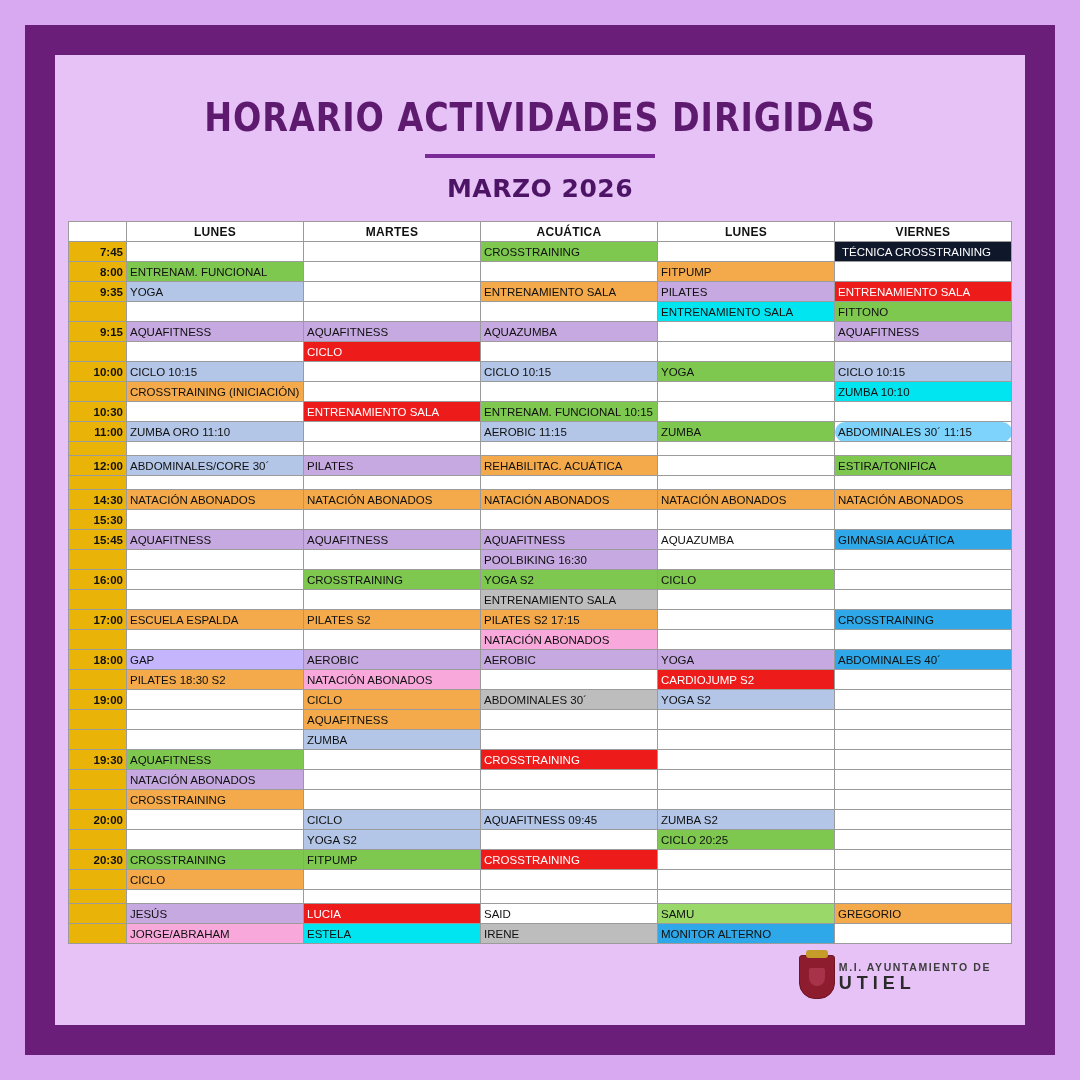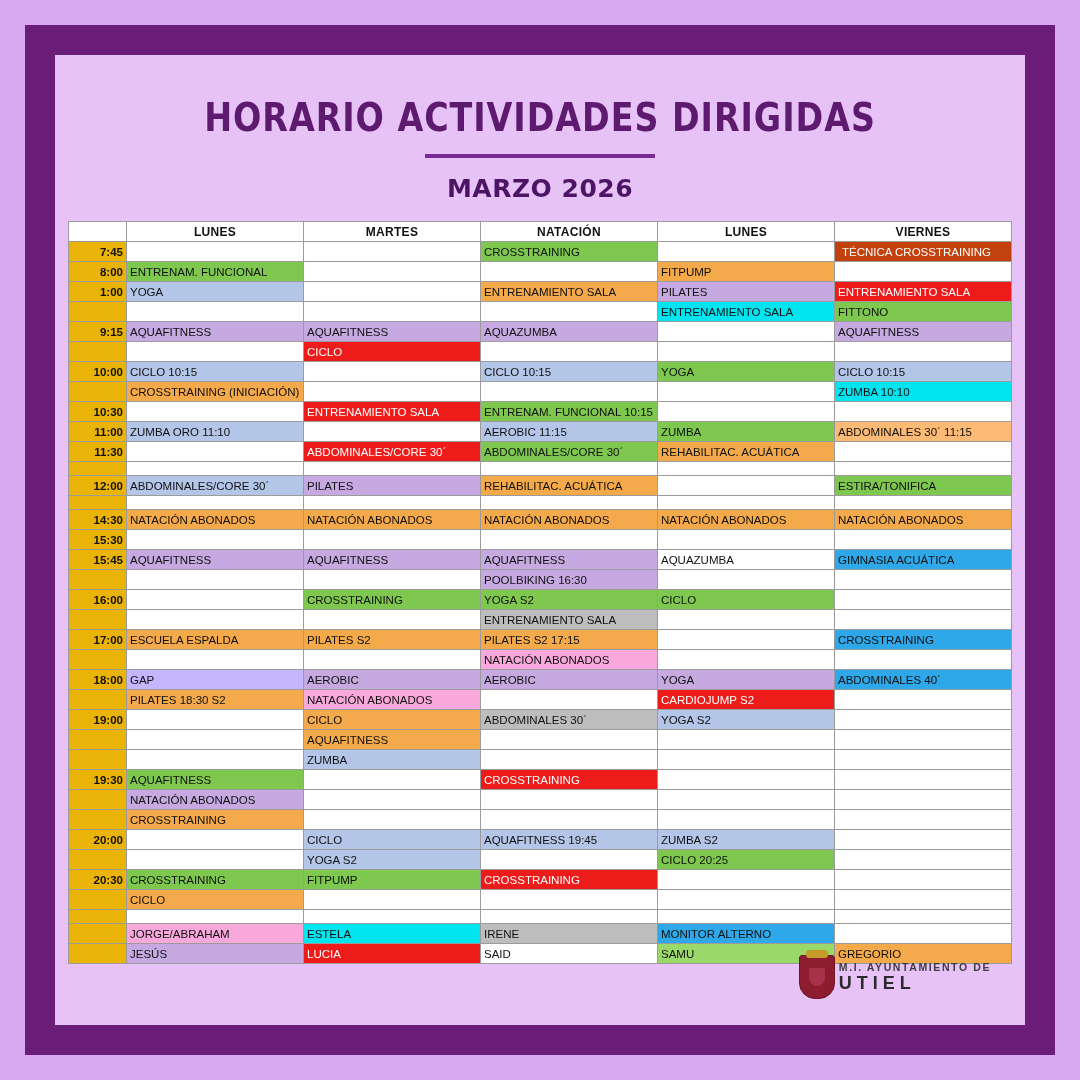--- a/index.html
+++ b/index.html
@@ -164,44 +164,44 @@
           <col class="daycol">
           <col class="daycol">
           <col class="daycol">
           <col class="daycol">
         </colgroup>
         <thead>
           <tr id="head-row">
               <th></th>
               <th>LUNES</th>
               <th>MARTES</th>
-              <th>NATACIÓN</th>
+              <th>ACUÁTICA</th>
               <th>LUNES</th>
               <th>VIERNES</th>
             </tr>
         </thead>
         <tbody id="sched-body">
             <tr>
               <td class="time">7:45</td>
               <td class="cell" style="background: rgb(255, 255, 255); color: rgb(17, 17, 17);"></td>
               <td class="cell" style="background: rgb(255, 255, 255); color: rgb(17, 17, 17);"></td>
               <td class="cell" style="background: rgb(126, 200, 80); color: rgb(17, 17, 17);">CROSSTRAINING</td>
               <td class="cell" style="background: rgb(255, 255, 255); color: rgb(17, 17, 17);"></td>
-              <td class="cell" style="background: #c2410c; color: rgb(255, 255, 255); padding-left: 7px;">TÉCNICA CROSSTRAINING</td>
+              <td class="cell" style="background: #0f172a; color: rgb(255, 255, 255); padding-left: 7px;">TÉCNICA CROSSTRAINING</td>
             </tr>
             <tr>
               <td class="time">8:00</td>
               <td class="cell" style="background: rgb(126, 200, 80); color: rgb(17, 17, 17);">ENTRENAM. FUNCIONAL</td>
               <td class="cell" style="background: rgb(255, 255, 255); color: rgb(17, 17, 17);"></td>
               <td class="cell" style="background: rgb(255, 255, 255); color: rgb(17, 17, 17);"></td>
               <td class="cell" style="background: rgb(244, 169, 74); color: rgb(17, 17, 17);">FITPUMP</td>
               <td class="cell" style="background: rgb(255, 255, 255); color: rgb(17, 17, 17);"></td>
             </tr>
             <tr>
-              <td class="time">1:00</td>
+              <td class="time">9:35</td>
               <td class="cell" style="background: rgb(179, 198, 232); color: rgb(17, 17, 17);">YOGA</td>
               <td class="cell" style="background: rgb(255, 255, 255); color: rgb(17, 17, 17);"></td>
               <td class="cell" style="background: rgb(244, 169, 74); color: rgb(17, 17, 17);">ENTRENAMIENTO SALA</td>
               <td class="cell" style="background: rgb(198, 169, 224); color: rgb(17, 17, 17);">PILATES</td>
               <td class="cell" style="background: rgb(238, 27, 27); color: rgb(255, 255, 255);">ENTRENAMIENTO SALA</td>
             </tr>
             <tr>
               <td class="time"></td>
               <td class="cell" style="background: rgb(255, 255, 255); color: rgb(17, 17, 17);"></td>
               <td class="cell" style="background: rgb(255, 255, 255); color: rgb(17, 17, 17);"></td>
@@ -248,29 +248,21 @@
               <td class="cell" style="background: rgb(126, 200, 80); color: rgb(17, 17, 17);">ENTRENAM. FUNCIONAL 10:15</td>
               <td class="cell" style="background: rgb(255, 255, 255); color: rgb(17, 17, 17);"></td>
               <td class="cell" style="background: rgb(255, 255, 255); color: rgb(17, 17, 17);"></td>
             </tr>
             <tr>
               <td class="time">11:00</td>
               <td class="cell" style="background: rgb(179, 198, 232); color: rgb(17, 17, 17);">ZUMBA ORO 11:10</td>
               <td class="cell" style="background: rgb(255, 255, 255); color: rgb(17, 17, 17);"></td>
               <td class="cell" style="background: rgb(179, 198, 232); color: rgb(17, 17, 17);">AEROBIC 11:15</td>
               <td class="cell" style="background: rgb(126, 200, 80); color: rgb(17, 17, 17);">ZUMBA</td>
-              <td class="cell" style="background: #fdba74; color: rgb(17, 17, 17);">ABDOMINALES 30´ 11:15</td>
-            </tr>
-            <tr>
-              <td class="time">11:30</td>
-              <td class="cell" style="background: rgb(255, 255, 255); color: rgb(17, 17, 17);"></td>
-              <td class="cell" style="background: rgb(238, 27, 27); color: rgb(255, 255, 255);">ABDOMINALES/CORE 30´</td>
-              <td class="cell" style="background: rgb(126, 200, 80); color: rgb(17, 17, 17);">ABDOMINALES/CORE 30´</td>
-              <td class="cell" style="background: rgb(244, 169, 74); color: rgb(17, 17, 17);">REHABILITAC. ACUÁTICA</td>
-              <td class="cell" style="background: rgb(255, 255, 255); color: rgb(17, 17, 17);"></td>
+              <td class="cell" style="background: #7dd3fc; color: rgb(17, 17, 17); border-radius: 10px;">ABDOMINALES 30´ 11:15</td>
             </tr>
             <tr class="spacer-row">
               <td class="time"></td>
               <td class="cell" style="background: rgb(255, 255, 255); color: rgb(17, 17, 17);"></td>
               <td class="cell" style="background: rgb(255, 255, 255); color: rgb(17, 17, 17);"></td>
               <td class="cell" style="background: rgb(255, 255, 255); color: rgb(17, 17, 17);"></td>
               <td class="cell" style="background: rgb(255, 255, 255); color: rgb(17, 17, 17);"></td>
               <td class="cell" style="background: rgb(255, 255, 255); color: rgb(17, 17, 17);"></td>
             </tr>
             <tr>
@@ -414,21 +406,21 @@
               <td class="cell" style="background: rgb(244, 169, 74); color: rgb(17, 17, 17);">CROSSTRAINING</td>
               <td class="cell" style="background: rgb(255, 255, 255); color: rgb(17, 17, 17);"></td>
               <td class="cell" style="background: rgb(255, 255, 255); color: rgb(17, 17, 17);"></td>
               <td class="cell" style="background: rgb(255, 255, 255); color: rgb(17, 17, 17);"></td>
               <td class="cell" style="background: rgb(255, 255, 255); color: rgb(17, 17, 17);"></td>
             </tr>
             <tr>
               <td class="time">20:00</td>
               <td class="cell" style="background: rgb(255, 255, 255); color: rgb(17, 17, 17);"></td>
               <td class="cell" style="background: rgb(179, 198, 232); color: rgb(17, 17, 17);">CICLO</td>
-              <td class="cell" style="background: rgb(179, 198, 232); color: rgb(17, 17, 17);">AQUAFITNESS  19:45</td>
+              <td class="cell" style="background: rgb(179, 198, 232); color: rgb(17, 17, 17);">AQUAFITNESS  09:45</td>
               <td class="cell" style="background: rgb(179, 198, 232); color: rgb(17, 17, 17);">ZUMBA S2</td>
               <td class="cell" style="background: rgb(255, 255, 255); color: rgb(17, 17, 17);"></td>
             </tr>
             <tr>
               <td class="time"></td>
               <td class="cell" style="background: rgb(255, 255, 255); color: rgb(17, 17, 17);"></td>
               <td class="cell" style="background: rgb(179, 198, 232); color: rgb(17, 17, 17);">YOGA S2</td>
               <td class="cell" style="background: rgb(255, 255, 255); color: rgb(17, 17, 17);"></td>
               <td class="cell" style="background: rgb(126, 200, 80); color: rgb(17, 17, 17);">CICLO 20:25</td>
               <td class="cell" style="background: rgb(255, 255, 255); color: rgb(17, 17, 17);"></td>
@@ -448,37 +440,37 @@
               <td class="cell" style="background: rgb(255, 255, 255); color: rgb(17, 17, 17);"></td>
               <td class="cell" style="background: rgb(255, 255, 255); color: rgb(17, 17, 17);"></td>
               <td class="cell" style="background: rgb(255, 255, 255); color: rgb(17, 17, 17);"></td>
             </tr>
             <tr class="spacer-row">
               <td class="time"></td>
               <td class="cell" style="background: rgb(255, 255, 255); color: rgb(17, 17, 17);"></td>
               <td class="cell" style="background: rgb(255, 255, 255); color: rgb(17, 17, 17);"></td>
               <td class="cell" style="background: rgb(255, 255, 255); color: rgb(17, 17, 17);"></td>
               <td class="cell" style="background: rgb(255, 255, 255); color: rgb(17, 17, 17);"></td>
-              <td class="cell" style="background: rgb(255, 255, 255); color: rgb(17, 17, 17);"></td>
-            </tr>
-            <tr>
-              <td class="time"></td>
-              <td class="cell" style="background: rgb(249, 168, 220); color: rgb(17, 17, 17);">JORGE/ABRAHAM</td>
-              <td class="cell" style="background: rgb(0, 229, 240); color: rgb(17, 17, 17);">ESTELA</td>
-              <td class="cell" style="background: rgb(189, 189, 189); color: rgb(17, 17, 17);">IRENE</td>
-              <td class="cell" style="background: rgb(46, 168, 232); color: rgb(17, 17, 17);">MONITOR ALTERNO</td>
               <td class="cell" style="background: rgb(255, 255, 255); color: rgb(17, 17, 17);"></td>
             </tr>
             <tr>
               <td class="time"></td>
               <td class="cell" style="background: rgb(198, 169, 224); color: rgb(17, 17, 17);">JESÚS</td>
               <td class="cell" style="background: rgb(238, 27, 27); color: rgb(255, 255, 255);">LUCIA</td>
               <td class="cell" style="background: rgb(255, 255, 255); color: rgb(17, 17, 17);">SAID</td>
               <td class="cell" style="background: rgb(154, 216, 106); color: rgb(17, 17, 17);">SAMU</td>
               <td class="cell" style="background: rgb(244, 169, 74); color: rgb(17, 17, 17);">GREGORIO</td>
+            </tr>
+            <tr>
+              <td class="time"></td>
+              <td class="cell" style="background: rgb(249, 168, 220); color: rgb(17, 17, 17);">JORGE/ABRAHAM</td>
+              <td class="cell" style="background: rgb(0, 229, 240); color: rgb(17, 17, 17);">ESTELA</td>
+              <td class="cell" style="background: rgb(189, 189, 189); color: rgb(17, 17, 17);">IRENE</td>
+              <td class="cell" style="background: rgb(46, 168, 232); color: rgb(17, 17, 17);">MONITOR ALTERNO</td>
+              <td class="cell" style="background: rgb(255, 255, 255); color: rgb(17, 17, 17);"></td>
             </tr>
           </tbody>
       </table>
     </div>
 
     <div class="footer">
       <div class="crest"></div>
       <div class="crest-text">
         <div class="l1">M.I. AYUNTAMIENTO DE</div>
         <div class="l2">UTIEL</div>

